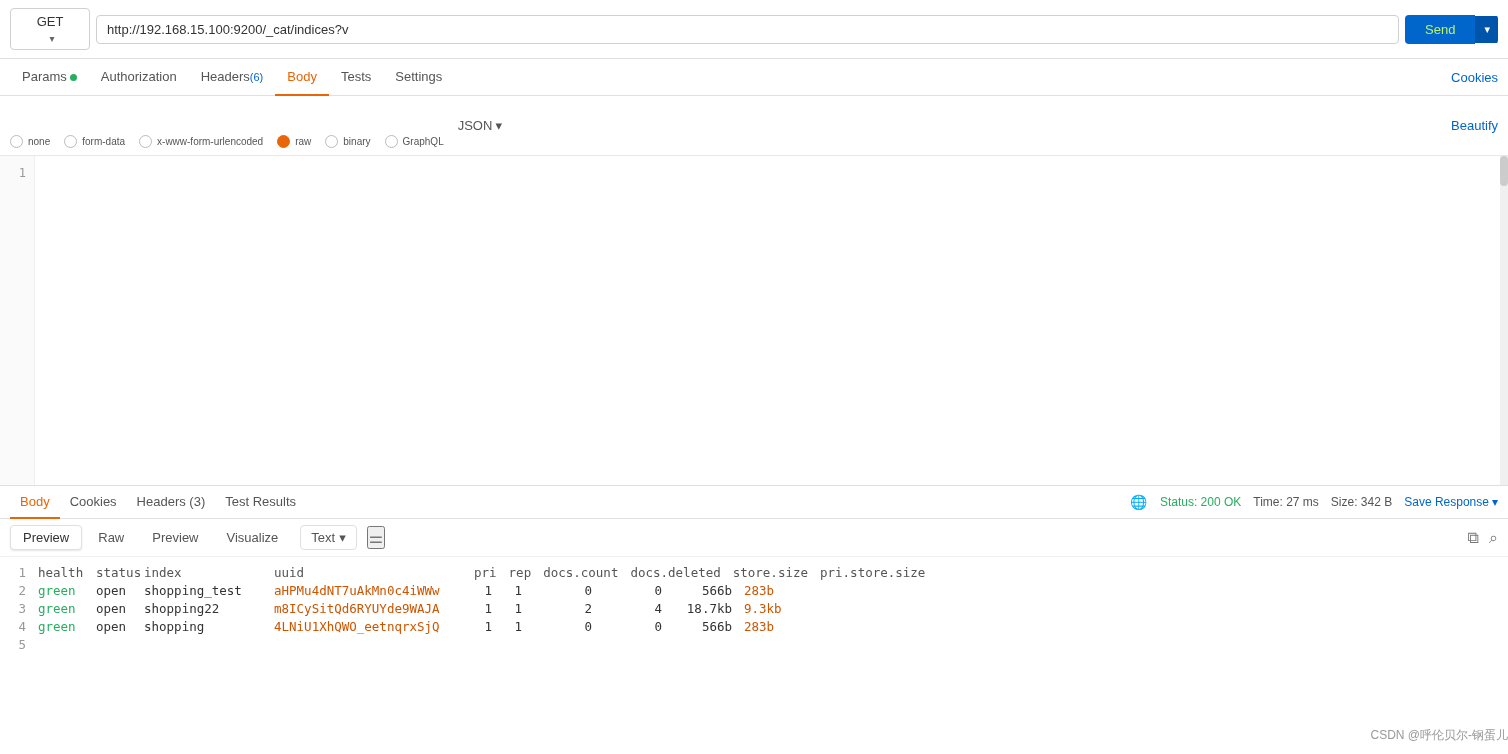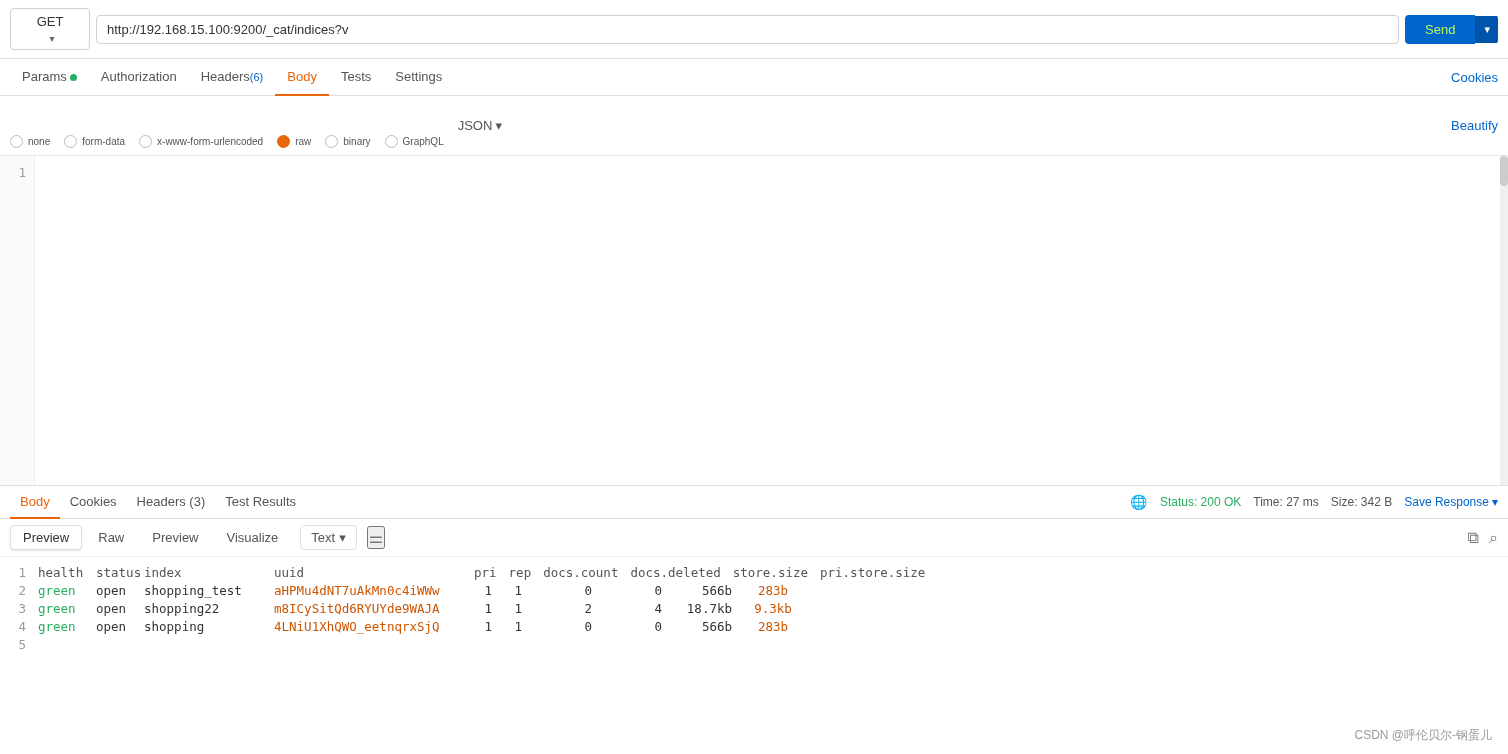--- a/index.html
+++ b/index.html
@@ -164,28 +164,28 @@
     .resp-ln { width: 28px; color: #999; text-align: right; padding-right: 12px; user-select: none; flex-shrink: 0; }
     .col-health { color: #333; min-width: 58px; }
     .col-status { color: #333; min-width: 48px; }
     .col-index { color: #333; min-width: 130px; }
     .col-uuid { color: #cc5500; min-width: 200px; }
     .col-pri { color: #333; min-width: 30px; text-align: right; padding-right: 12px; }
     .col-rep { color: #333; min-width: 30px; text-align: right; padding-right: 12px; }
     .col-docs-count { color: #333; min-width: 70px; text-align: right; padding-right: 12px; }
     .col-docs-deleted { color: #333; min-width: 70px; text-align: right; padding-right: 12px; }
     .col-store-size { color: #333; min-width: 70px; text-align: right; padding-right: 12px; }
-    .col-pri-store { color: #cc5500; min-width: 70px; text-align: center; padding-right: 12px; }
+    .col-pri-store { color: #cc5500; min-width: 70px; text-align: left; padding-right: 12px; }
 
     .header-line { color: #555; }
     .green-text { color: #27ae60; }
 
     
     .watermark {
-      position: fixed; bottom: 10px; right: 16px;
+      position: fixed; bottom: 10px; right: 0;
       font-size: 12px; color: #999;
     }
   </style>
 </head>
 <body>
 
 <div class="url-bar">
   <div class="method-select">
     <span>GET</span>
     <span class="chevron">▾</span>

